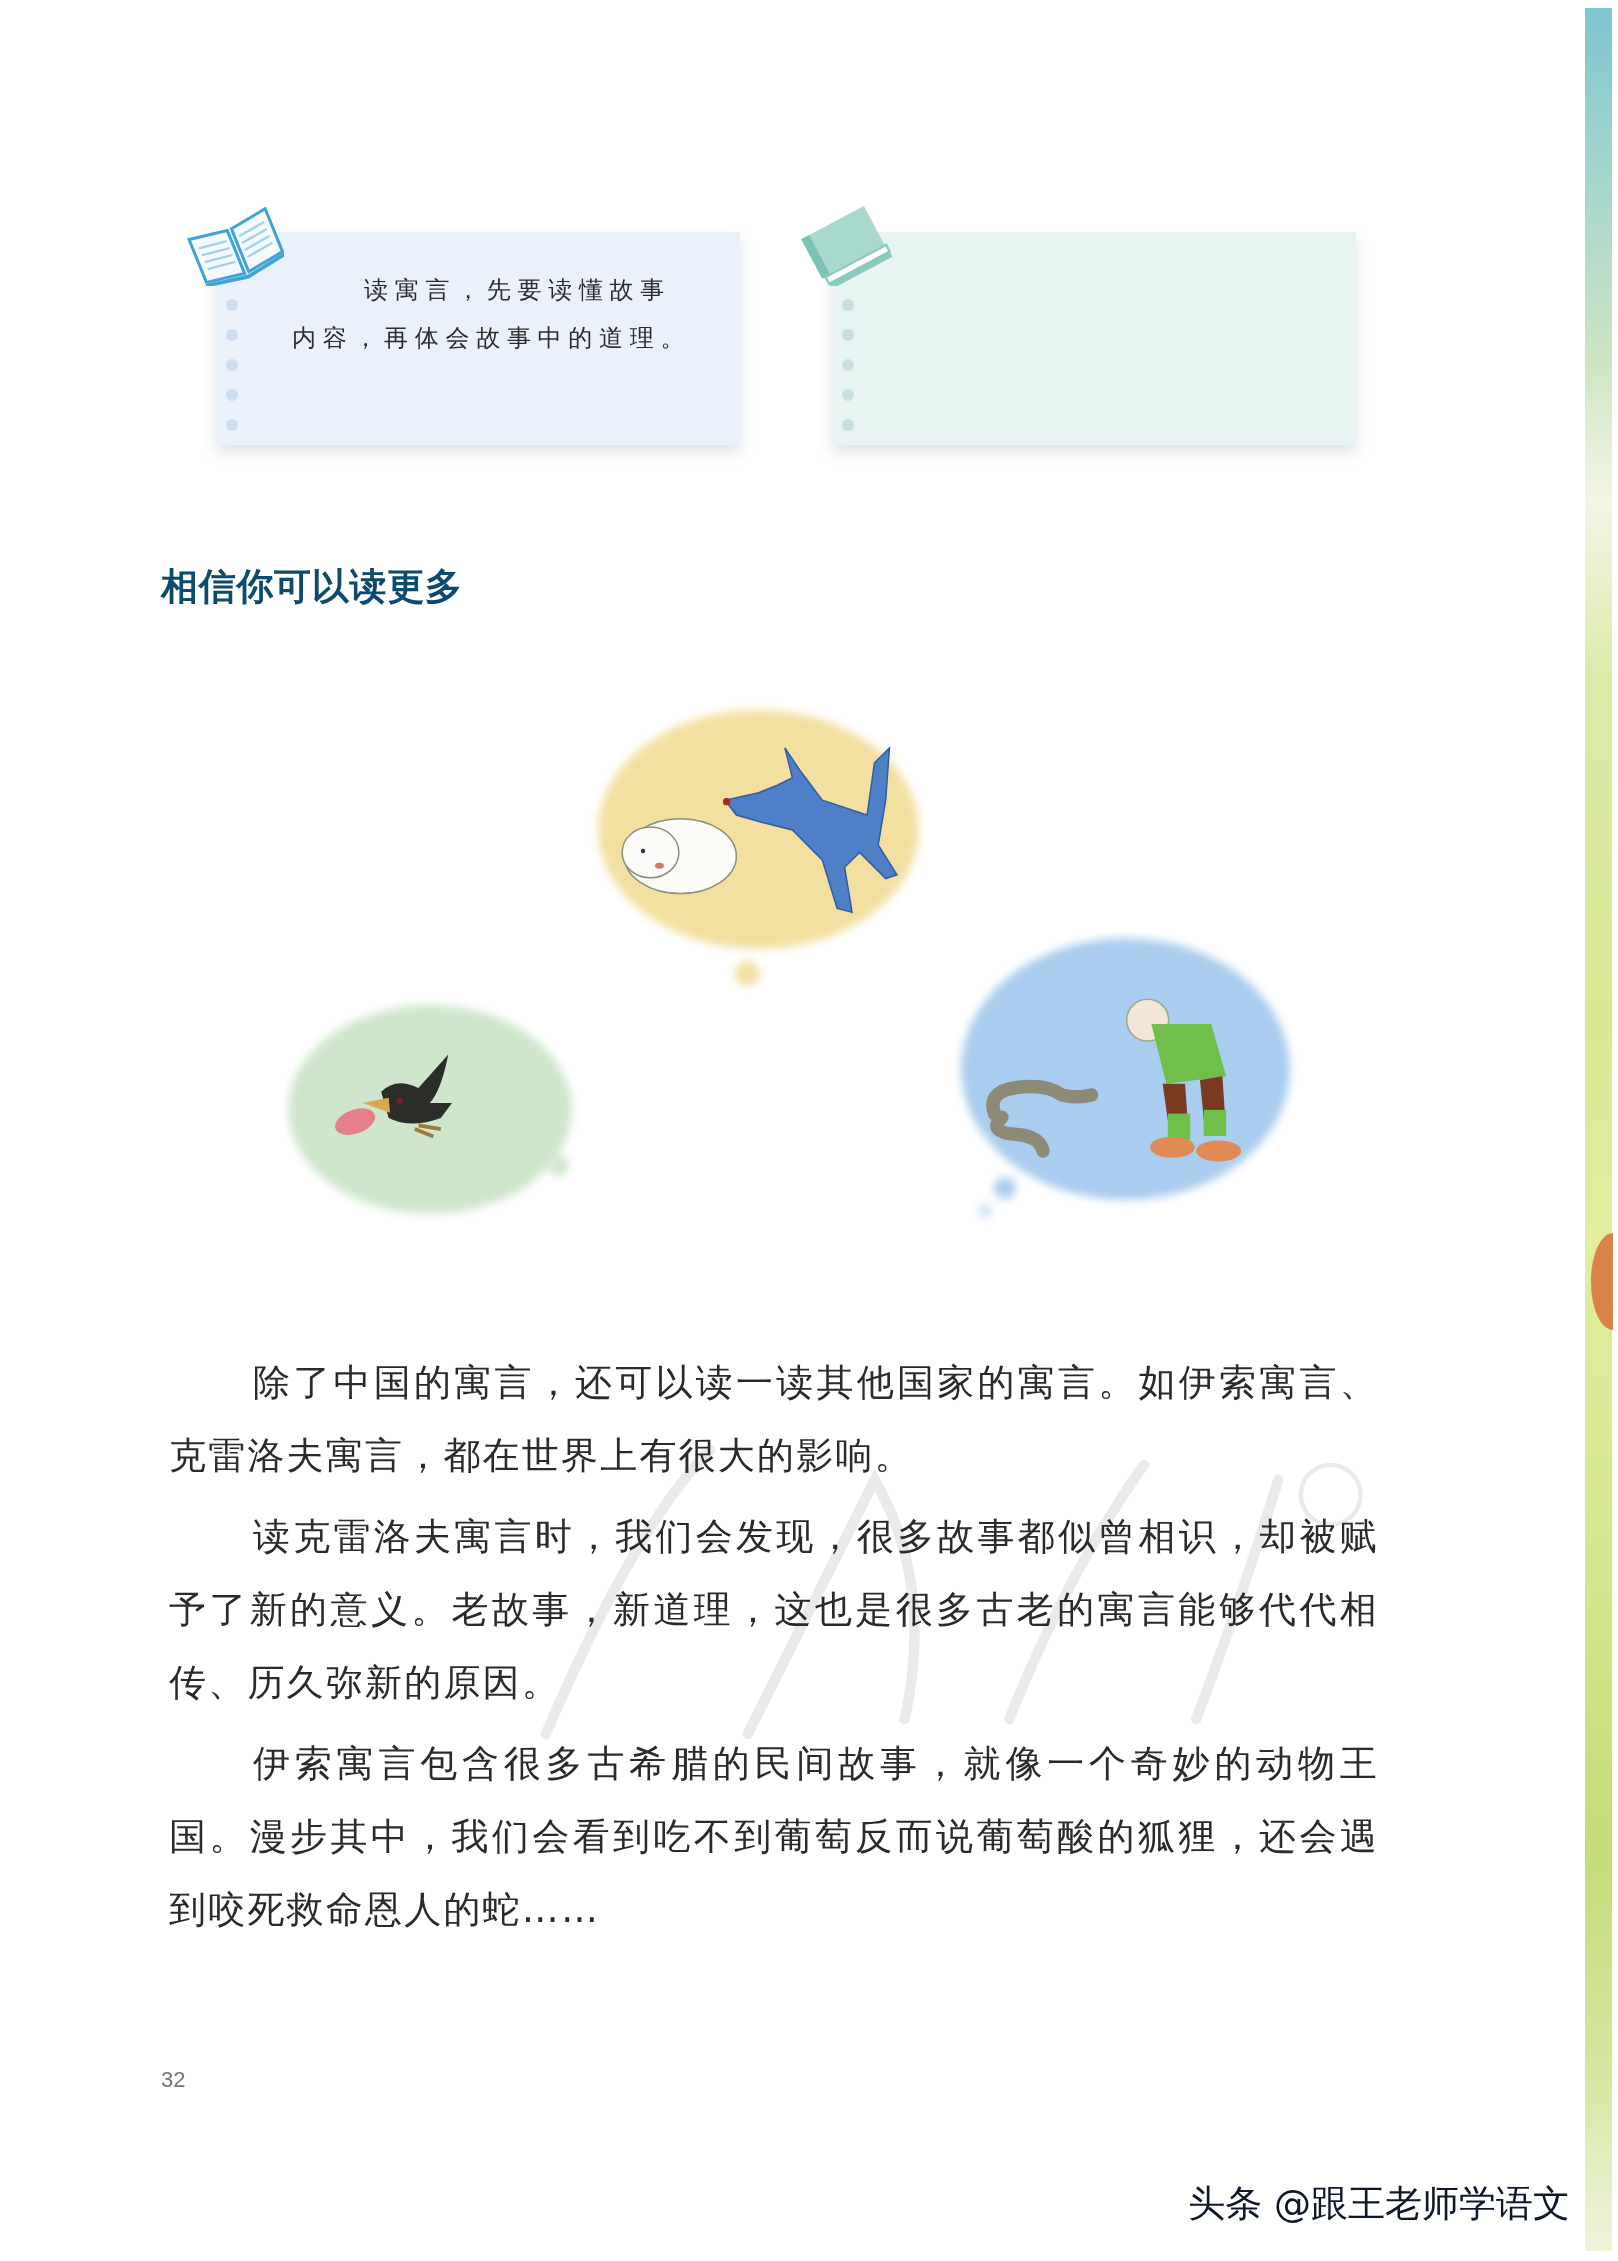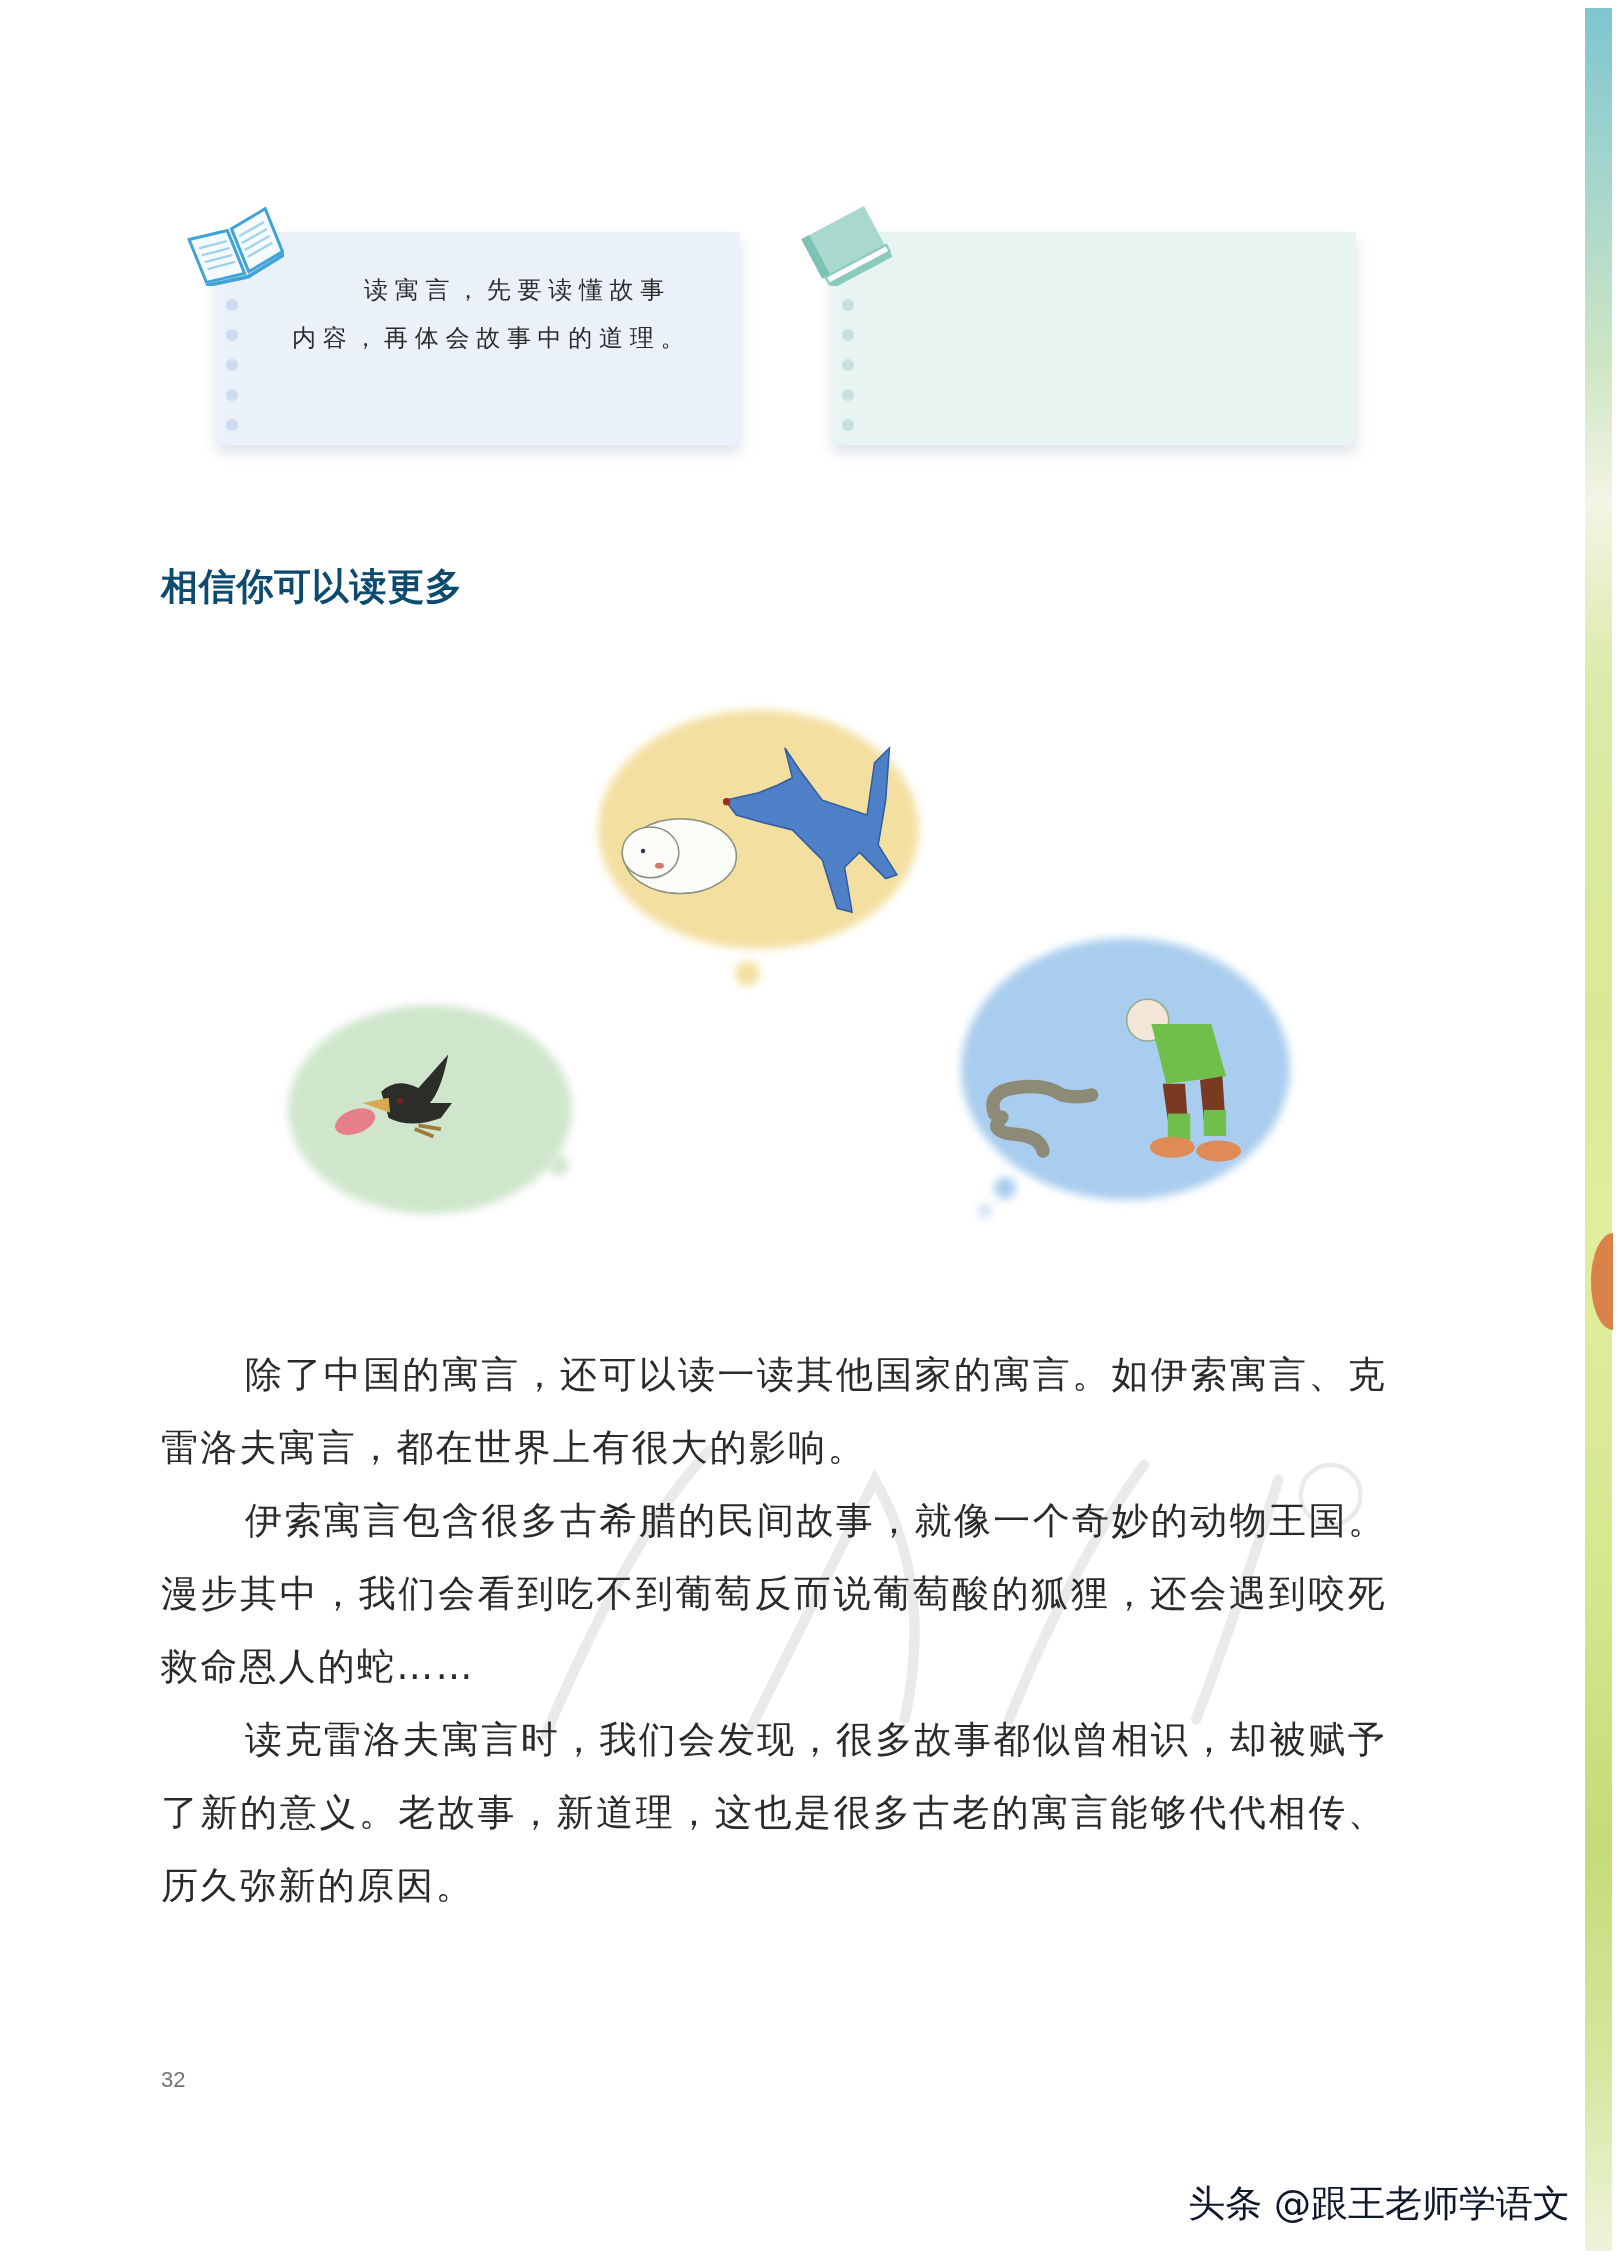--- a/index.html
+++ b/index.html
@@ -57,21 +57,21 @@
     
     .bubble { position: absolute; border-radius: 50%; filter: blur(4.5px); }
     .illus { position: absolute; }
 
     
     .body-text {
       position: absolute; left: 161px; top: 1338px; width: 1226px;
       font-size: 37px; line-height: 73px; letter-spacing: 2.2px; color: #2a2a2a;
       font-family: "DejaVu Sans", "Liberation Sans", sans-serif;
     }
-    .body-text p { margin: 0; text-indent: 84px; text-align: justify; }
+    .body-text p { margin: 8px; text-indent: 84px; text-align: justify; }
 
     .watermark {
       position: absolute; left: 486px; top: 1435px; width: 897px; height: 314px;
       opacity: .08;
     }
 
     .page-number {
       position: absolute; left: 161px; top: 2067px;
       font-family: "Liberation Sans", sans-serif; font-size: 22px; color: #737373;
     }
@@ -184,20 +184,20 @@
     </svg>
   </div>
 
   <svg class="watermark" viewBox="0 0 1200 420">
     <path d="M80 400 Q200 120 300 20 M350 400 Q450 200 520 60 Q600 200 560 380 M700 380 Q780 180 880 40 M950 380 Q1000 250 1060 60" fill="none" stroke="#000" stroke-width="14" stroke-linecap="round"></path>
     <circle cx="1130" cy="80" r="40" fill="none" stroke="#000" stroke-width="6"></circle>
   </svg>
 
   <div class="body-text">
     <p>除了中国的寓言，还可以读一读其他国家的寓言。如伊索寓言、克雷洛夫寓言，都在世界上有很大的影响。</p>
+    <p>读克雷洛夫寓言时，我们会发现，很多故事都似曾相识，却被赋予了新的意义。老故事，新道理，这也是很多古老的寓言能够代代相传、历久弥新的原因。</p>
     <p>伊索寓言包含很多古希腊的民间故事，就像一个奇妙的动物王国。漫步其中，我们会看到吃不到葡萄反而说葡萄酸的狐狸，还会遇到咬死救命恩人的蛇……</p>
-    <p>读克雷洛夫寓言时，我们会发现，很多故事都似曾相识，却被赋予了新的意义。老故事，新道理，这也是很多古老的寓言能够代代相传、历久弥新的原因。</p>
   </div>
 
   <div class="page-number">32</div>
   <div class="source-tag">头条 @跟王老师学语文</div>
 </div>
 
 
 </body></html>

